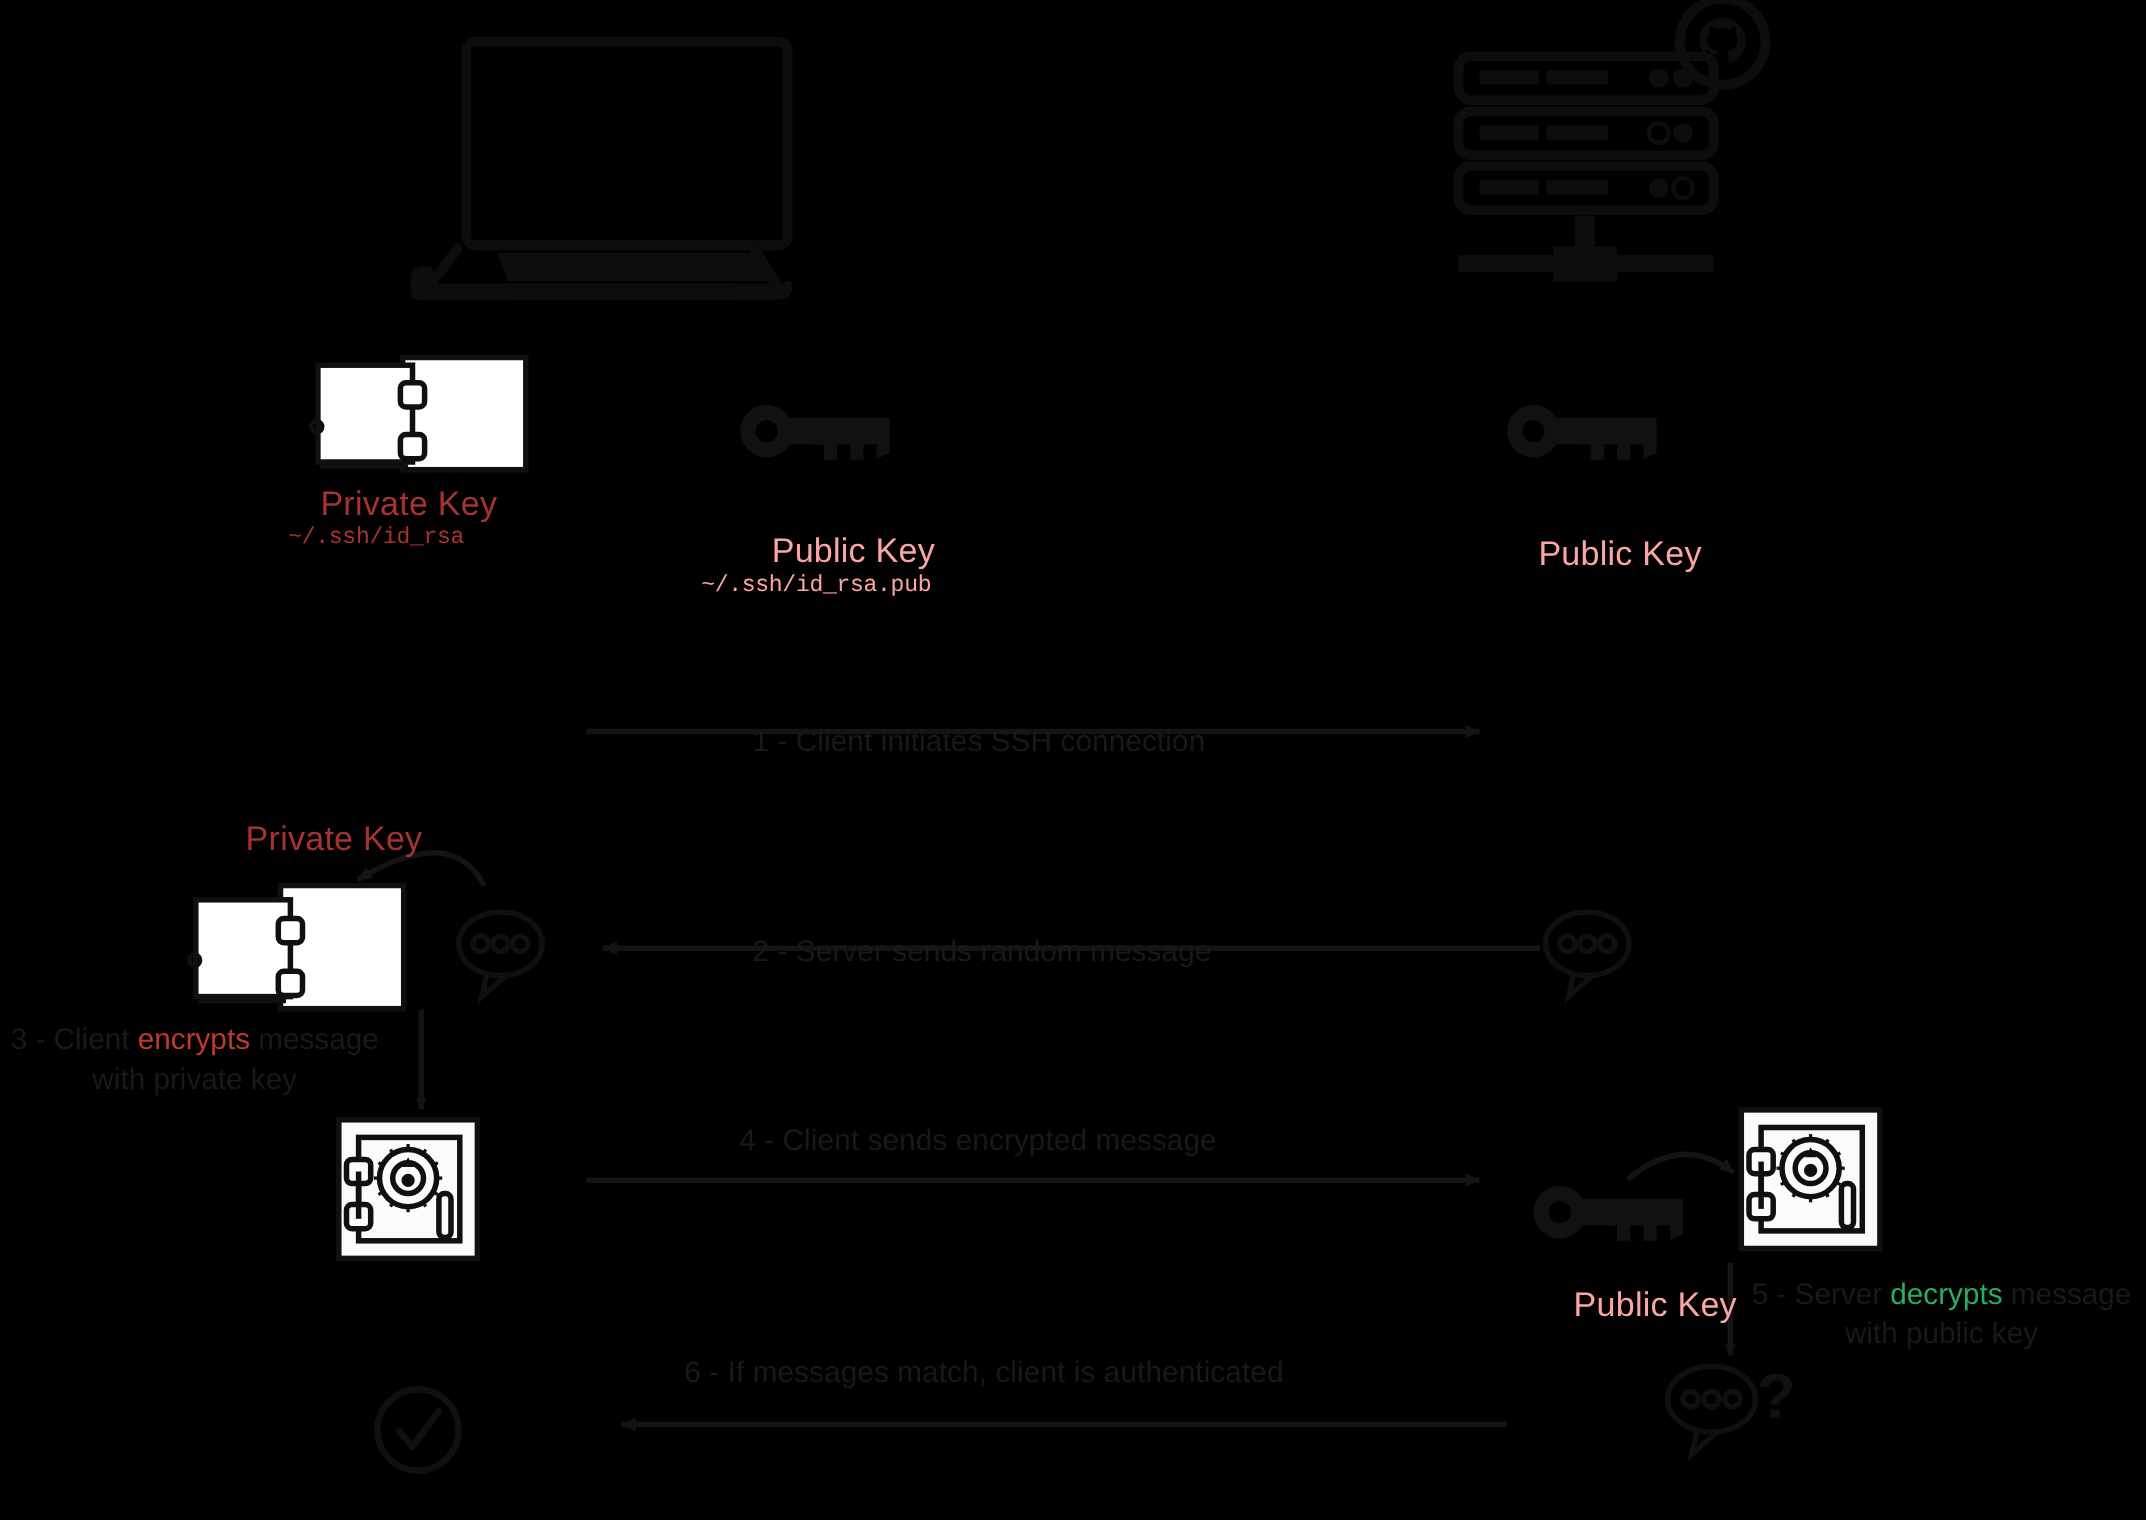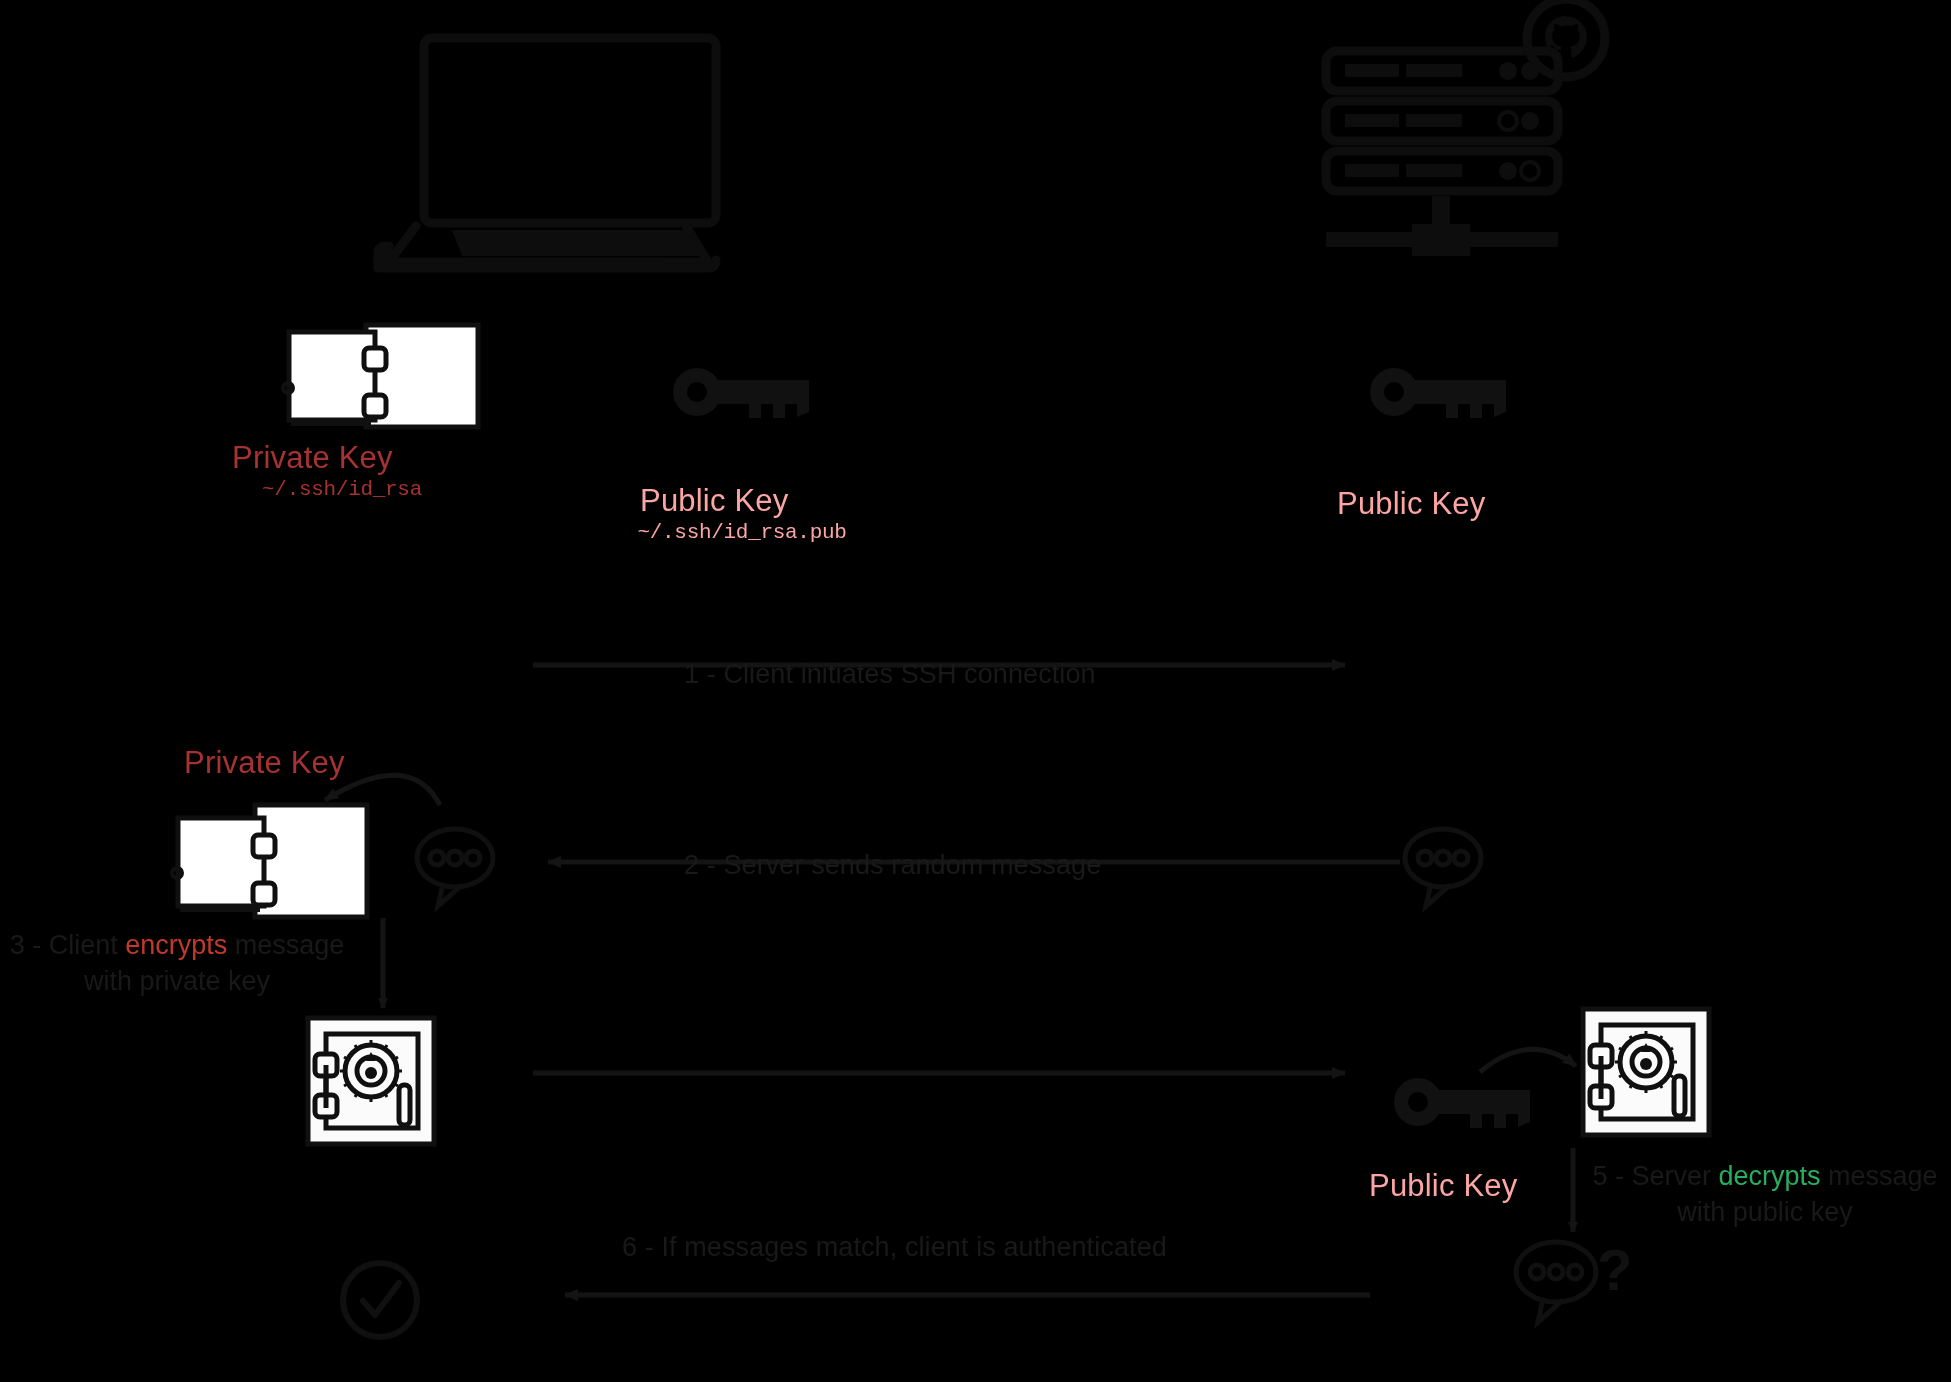--- a/index.html
+++ b/index.html
@@ -21,21 +21,21 @@
 
   
   .lbl {
     position: absolute;
     font-family: "Liberation Sans", sans-serif;
     white-space: nowrap;
     line-height: 1.18;
   }
   .lbl-key {
     font-size: 31px;
-    text-align: left;
+    text-align: right;
     letter-spacing: 0.2px;
   }
   .lbl-path {
     font-family: "Liberation Mono", monospace;
     font-size: 21px;
     text-align: center;
     letter-spacing: -0.3px;
   }
   .red   { color: #a63232; }
   .green { color: #fca5a5; margin-top: 40px; }
@@ -267,20 +267,21 @@
 
   <div class="step" style="left:684px; top:809px;margin-top:41px;">2 - Server sends random message</div>
 
   <div class="lbl lbl-key red" style="left:184px; top:745px; width:200px;">Private Key</div>
 
   <div class="step-multi" style="left:-8px; top:928px; width:370px;">
     <span>3 - Client </span><span class="em-red">encrypts</span><span> message</span><br>
     <span>with private key</span>
   </div>
 
+  <div class="step" style="left:672px; top:1021px;">4 - Client sends encrypted message</div>
 
   <div class="lbl lbl-key green" style="left:1369px; top:1128px; width:210px;">Public Key</div>
 
   <div class="step-multi" style="left:1565px; top:1159px; width:400px; text-align:center;">
     <span>5 - Server </span><span class="em-green">decrypts</span><span> message</span><br>
     <span>with public key</span>
   </div>
 
   <div class="lbl" style="left:1597px; top:1236px; font-size:58px; font-weight:bold; color:#111111;">?</div>
 

